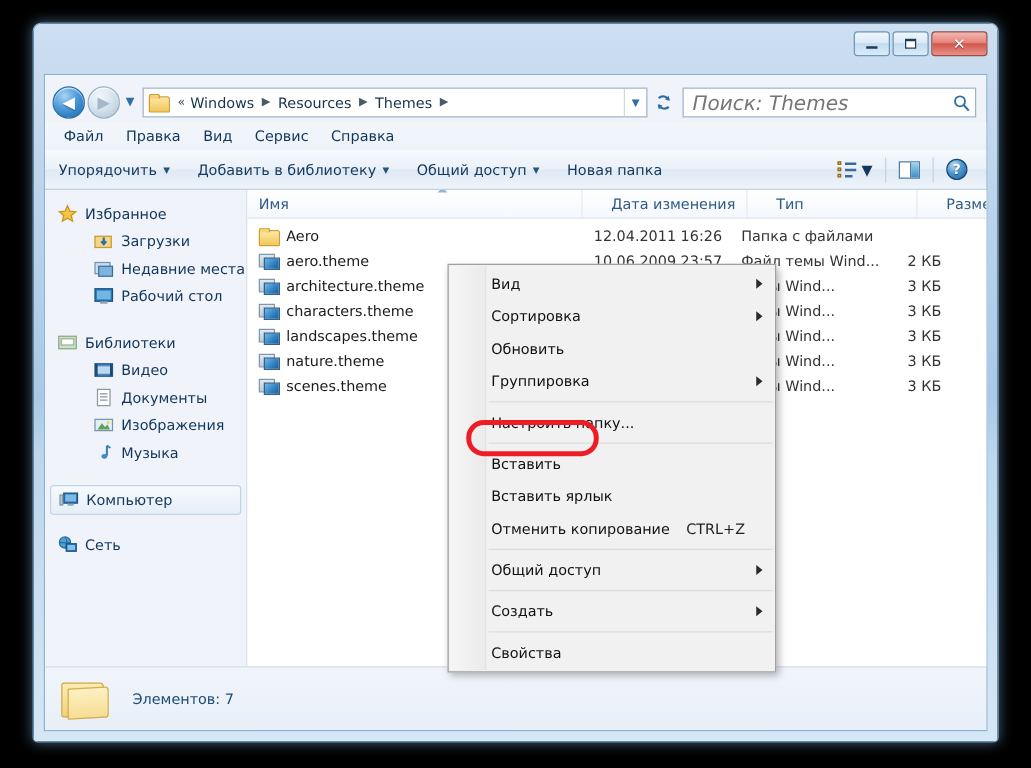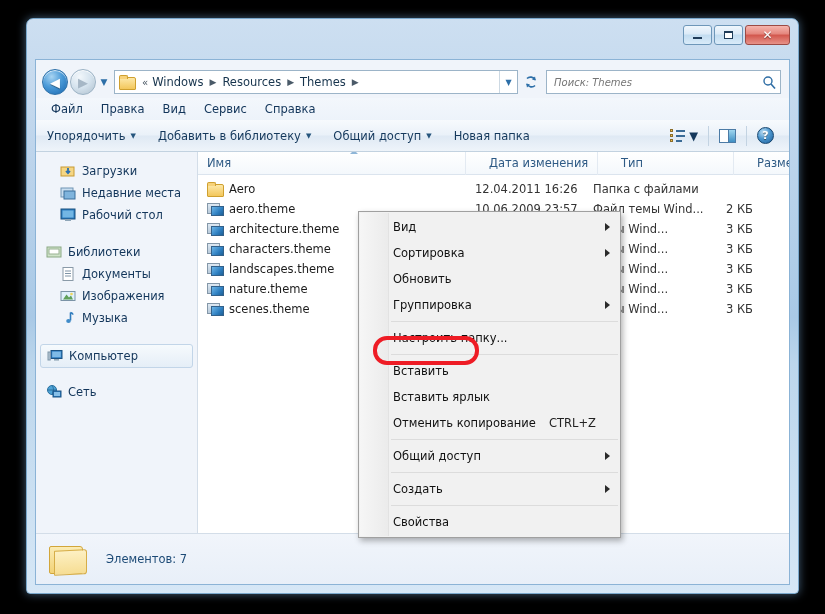--- a/index.html
+++ b/index.html
@@ -114,21 +114,21 @@
 
   .searchbox {
     width: 235px; height: 24px; flex: none; margin-left: 3px;
     background: #fff; border: 1px solid #9cb4c8;
     display: flex; align-items: center;
     padding: 0 4px 0 7px;
   }
   .searchbox input {
     flex: 1; border: 0; outline: 0;
     font-family: "DejaVu Sans", sans-serif;
-    font-size: 10px; font-style: italic; color: #5b6b7a;
+    font-size: 16px; font-style: italic; color: #5b6b7a;
     background: transparent;
   }
   .search-icon { color: #2e6da4; font-size: 13px; flex: none; }
 
   
   .menubar {
     position: absolute; left: 0; right: 0; top: 38px; height: 22px;
     display: flex; align-items: center; gap: 0;
     padding-left: 6px;
     background: linear-gradient(to bottom,#f3f7fc,#edf3fa);
@@ -189,21 +189,21 @@
     border-right: 1px solid #d3dde8;
     padding-top: 8px;
     font-size: 11.5px; color: #12355a;
     overflow: hidden;
   }
   .sb-group { margin-bottom: 2px; }
   .sb-row {
     display: flex; align-items: center; gap: 6px;
     padding: 3px 6px 3px 10px; white-space: nowrap;
   }
-  .sb-row.child { padding-left: 24px; }
+  .sb-row.child { padding-left: 39px; }
   .sb-row.selected {
     background: linear-gradient(to bottom,#f6fafd,#e5eef7);
     border: 1px solid #c2d5e8; border-radius: 3px;
     margin: 0 4px; padding-left: 6px;
   }
   .sb-gap { height: 13px; }
   .sb-ic { width: 16px; height: 16px; flex: none; position: relative; }
 
   
   .filepane { flex: 1; background: #fff; position: relative; overflow: hidden; }
@@ -435,20 +435,28 @@
           <span class="helpicon">?</span>
         </div>
       </div>
     </div>
 
     <div class="body">
 
       <div class="sidebar">
 
         <div class="sb-group">
+          <div class="sb-row">
+            <span class="sb-ic">
+              <svg width="16" height="16" viewBox="0 0 16 16">
+                  <polygon points="8,1.5 9.9,5.9 14.6,6.3 11,9.4 12.1,14 8,11.5 3.9,14 5,9.4 1.4,6.3 6.1,5.9" fill="#f5c542" stroke="#c79320" stroke-width="1"></polygon>
+                </svg>
+            </span>
+            <span>Избранное</span>
+          </div>
           <div class="sb-row child">
             <span class="sb-ic">
               <svg width="16" height="16" viewBox="0 0 16 16">
                   <rect x="1" y="4" width="13" height="9" fill="#f5d684" stroke="#c79a33"></rect>
                   <path d="M8 5v4 M6 8l2 2.2L10 8" stroke="#2a6fb0" stroke-width="1.8" fill="none"></path>
                 </svg>
             </span>
             <span>Загрузки</span>
           </div>
           <div class="sb-row child">
@@ -476,20 +484,31 @@
 
         <div class="sb-group">
           <div class="sb-row">
             <span class="sb-ic">
               <svg width="16" height="16" viewBox="0 0 16 16">
                   <rect x="1" y="3" width="14" height="10" fill="#cfe3c9" stroke="#8aa883"></rect>
                   <rect x="3" y="5" width="10" height="5" fill="#fff" stroke="#9ab293"></rect>
                 </svg>
             </span>
             <span>Библиотеки</span>
+          </div>
+          <div class="sb-row child">
+            <span class="sb-ic">
+              <svg width="16" height="16" viewBox="0 0 16 16">
+                  <rect x="1" y="3" width="14" height="10" fill="#4a86bf" stroke="#2c5d8d"></rect>
+                  <rect x="3" y="5" width="10" height="6" fill="#bcd9ef"></rect>
+                  <rect x="1" y="3" width="2" height="10" fill="#204a73"></rect>
+                  <rect x="13" y="3" width="2" height="10" fill="#204a73"></rect>
+                </svg>
+            </span>
+            <span>Видео</span>
           </div>
           <div class="sb-row child">
             <span class="sb-ic">
               <svg width="16" height="16" viewBox="0 0 16 16">
                   <rect x="3" y="1.5" width="10" height="13" fill="#fff" stroke="#8a9aa8"></rect>
                   <line x1="5" y1="5" x2="11" y2="5" stroke="#7e93a6"></line>
                   <line x1="5" y1="7.5" x2="11" y2="7.5" stroke="#7e93a6"></line>
                   <line x1="5" y1="10" x2="11" y2="10" stroke="#7e93a6"></line>
                 </svg>
             </span>

